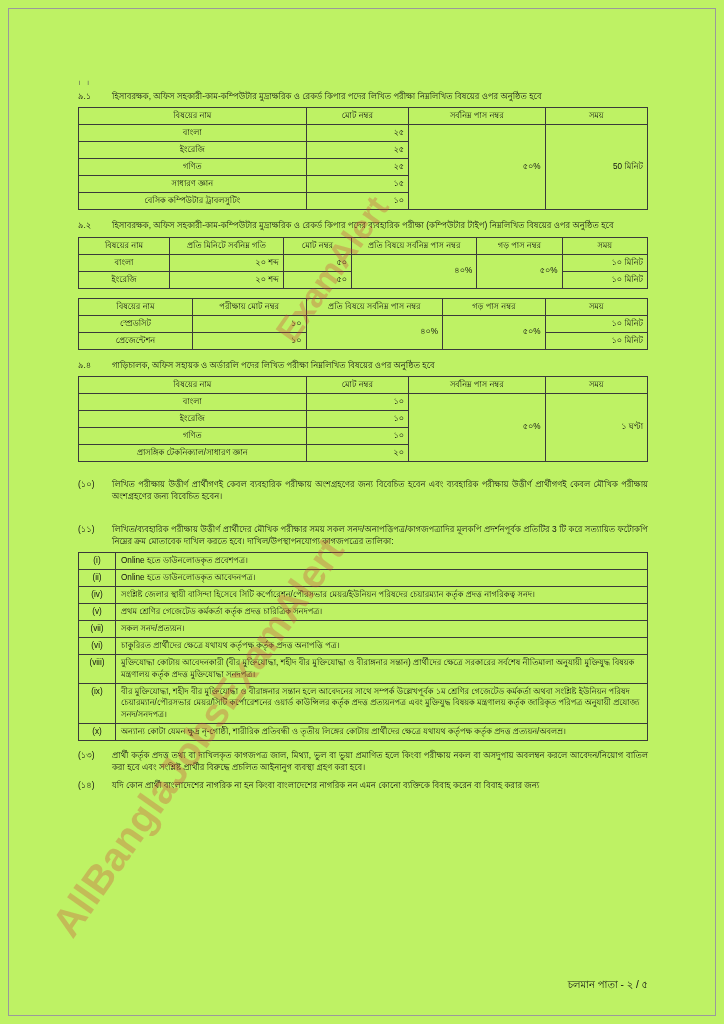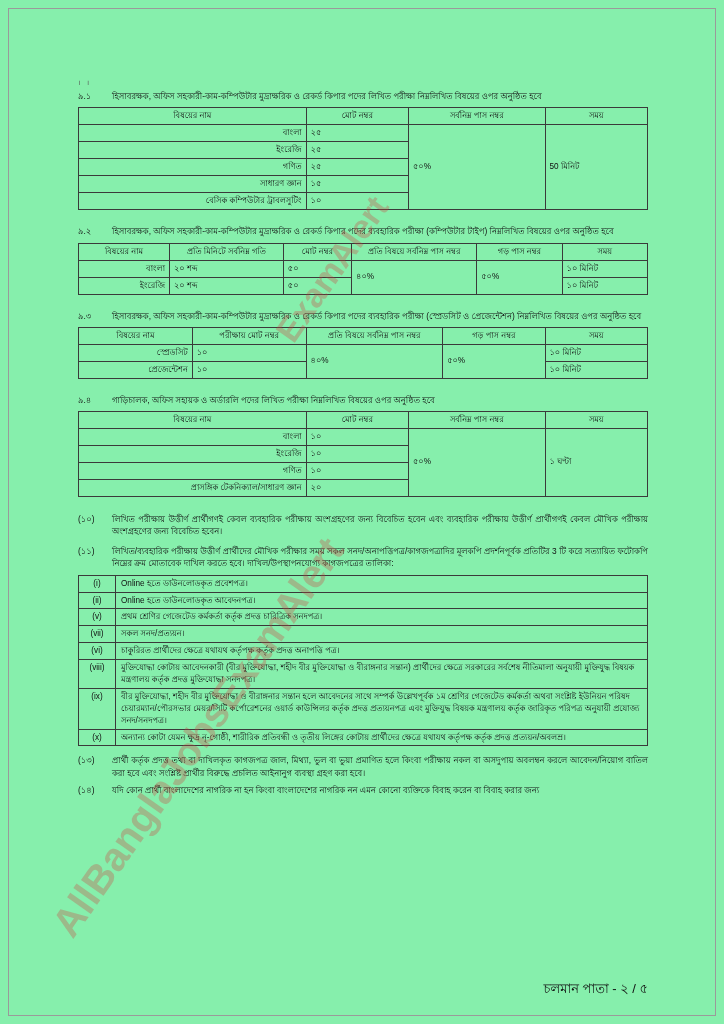--- a/index.html
+++ b/index.html
@@ -9,21 +9,21 @@
   }
   body {
     width: 724px;
     height: 1024px;
     font-family: "Liberation Sans", sans-serif;
   }
   .page {
     position: relative;
     width: 724px;
     height: 1024px;
-    background: #86efac;
+    background: #bef264;
     box-sizing: border-box;
     overflow: hidden;
   }
   .border-frame {
     position: absolute;
     left: 8px;
     top: 8px;
     right: 8px;
     bottom: 8px;
     border: 1px solid #9a9a9a;
@@ -54,55 +54,55 @@
     text-align: left;
     padding-right: 4px;
   }
   .para .txt {
     flex: 1 1 auto;
     text-align: justify;
   }
   table.grid {
     border-collapse: collapse;
     width: 100%;
-    margin: 3px 0 15px 0;
+    margin: 3px 0 9px 0;
     font-size: 8.2px;
   }
   table.grid td, table.grid th {
     border: 1px solid #3a3a3a;
     padding: 2px 4px;
     height: 12px;
     font-weight: normal;
   }
   table.grid th {
     text-align: center;
   }
-  td.c, th.c { text-align: left; }
-  td.l { text-align: right; }
+  td.c, th.c { text-align: right; }
+  td.l { text-align: center; }
   table.docs {
     border-collapse: collapse;
     width: 100%;
     margin: 4px 0 8px 0;
     font-size: 8.2px;
   }
   table.docs td {
     border: 1px solid #3a3a3a;
     padding: 2px 5px;
     vertical-align: top;
   }
   table.docs td.rn {
     width: 26px;
     text-align: center;
     white-space: nowrap;
   }
   .footer {
     position: absolute;
     right: 76px;
-    bottom: 24px;
-    font-size: 13px;
+    bottom: 30px;
+    font-size: 10px;
     color: #111;
   }
   .wm {
     position: absolute;
     left: 0;
     top: 0;
     width: 724px;
     height: 1024px;
     pointer-events: none;
     overflow: hidden;
@@ -199,24 +199,20 @@
       </tr>
       <tr>
         <td class="l">ইংরেজি</td>
         <td class="c">২০ শব্দ</td>
         <td class="c">৫০</td>
         <td class="c">১০ মিনিট</td>
       </tr>
     </tbody>
       </table>
 
-    <div class="para">
-      <span class="num">৯.৩</span>
-      <span class="txt">হিসাবরক্ষক, অফিস সহকারী-কাম-কম্পিউটার মুদ্রাক্ষরিক ও রেকর্ড কিপার পদের ব্যবহারিক পরীক্ষা (স্প্রেডসিট ও প্রেজেন্টেশন) নিম্নলিখিত বিষয়ের ওপর অনুষ্ঠিত হবে</span>
-    </div>
     <table class="grid">
       <tbody>
           <tr>
         <th class="c" style="width:20%">বিষয়ের নাম</th>
         <th class="c" style="width:20%">পরীক্ষায় মোট নম্বর</th>
         <th class="c" style="width:24%">প্রতি বিষয়ে সর্বনিম্ন পাস নম্বর</th>
         <th class="c" style="width:18%">গড় পাস নম্বর</th>
         <th class="c" style="width:18%">সময়</th>
       </tr>
       <tr>
@@ -266,34 +262,38 @@
       </tr>
     </tbody>
       </table>
 
 
     <div class="para" style="margin-top:16px">
       <span class="num">(১০)</span>
       <span class="txt">লিখিত পরীক্ষায় উত্তীর্ণ প্রার্থীগণই কেবল ব্যবহারিক পরীক্ষায় অংশগ্রহণের জন্য বিবেচিত হবেন এবং ব্যবহারিক পরীক্ষায় উত্তীর্ণ প্রার্থীগণই কেবল মৌখিক পরীক্ষায় অংশগ্রহণের জন্য বিবেচিত হবেন।</span>
     </div>
 
-    <div class="para" style="margin-top:8px">
+    <div class="para" style="margin-top:21px">
       <span class="num">(১১)</span>
       <span class="txt">লিখিত/ব্যবহারিক পরীক্ষায় উত্তীর্ণ প্রার্থীদের মৌখিক পরীক্ষার সময় সকল সনদ/অনাপত্তিপত্র/কাগজপত্রাদির মূলকপি প্রদর্শনপূর্বক প্রতিটির 3 টি করে সত্যায়িত ফটোকপি নিম্নের ক্রম মোতাবেক দাখিল করতে হবে। দাখিল/উপস্থাপনযোগ্য কাগজপত্রের তালিকা:</span>
     </div>
 
     <table class="docs">
       <tbody>
           <tr>
         <td class="rn">(i)</td>
         <td>Online হতে ডাউনলোডকৃত প্রবেশপত্র।</td>
       </tr>
       <tr>
         <td class="rn">(ii)</td>
         <td>Online হতে ডাউনলোডকৃত আবেদনপত্র।</td>
+      </tr>
+      <tr>
+        <td class="rn">(iv)</td>
+        <td>সংশ্লিষ্ট জেলার স্থায়ী বাসিন্দা হিসেবে সিটি কর্পোরেশন/পৌরসভার মেয়র/ইউনিয়ন পরিষদের চেয়ারম্যান কর্তৃক প্রদত্ত নাগরিকত্ব সনদ।</td>
       </tr>
       <tr>
         <td class="rn">(v)</td>
         <td>প্রথম শ্রেণির গেজেটেড কর্মকর্তা কর্তৃক প্রদত্ত চারিত্রিক সনদপত্র।</td>
       </tr>
       <tr>
         <td class="rn">(vii)</td>
         <td>সকল সনদ/প্রত্যয়ন।</td>
       </tr>
       <tr>

